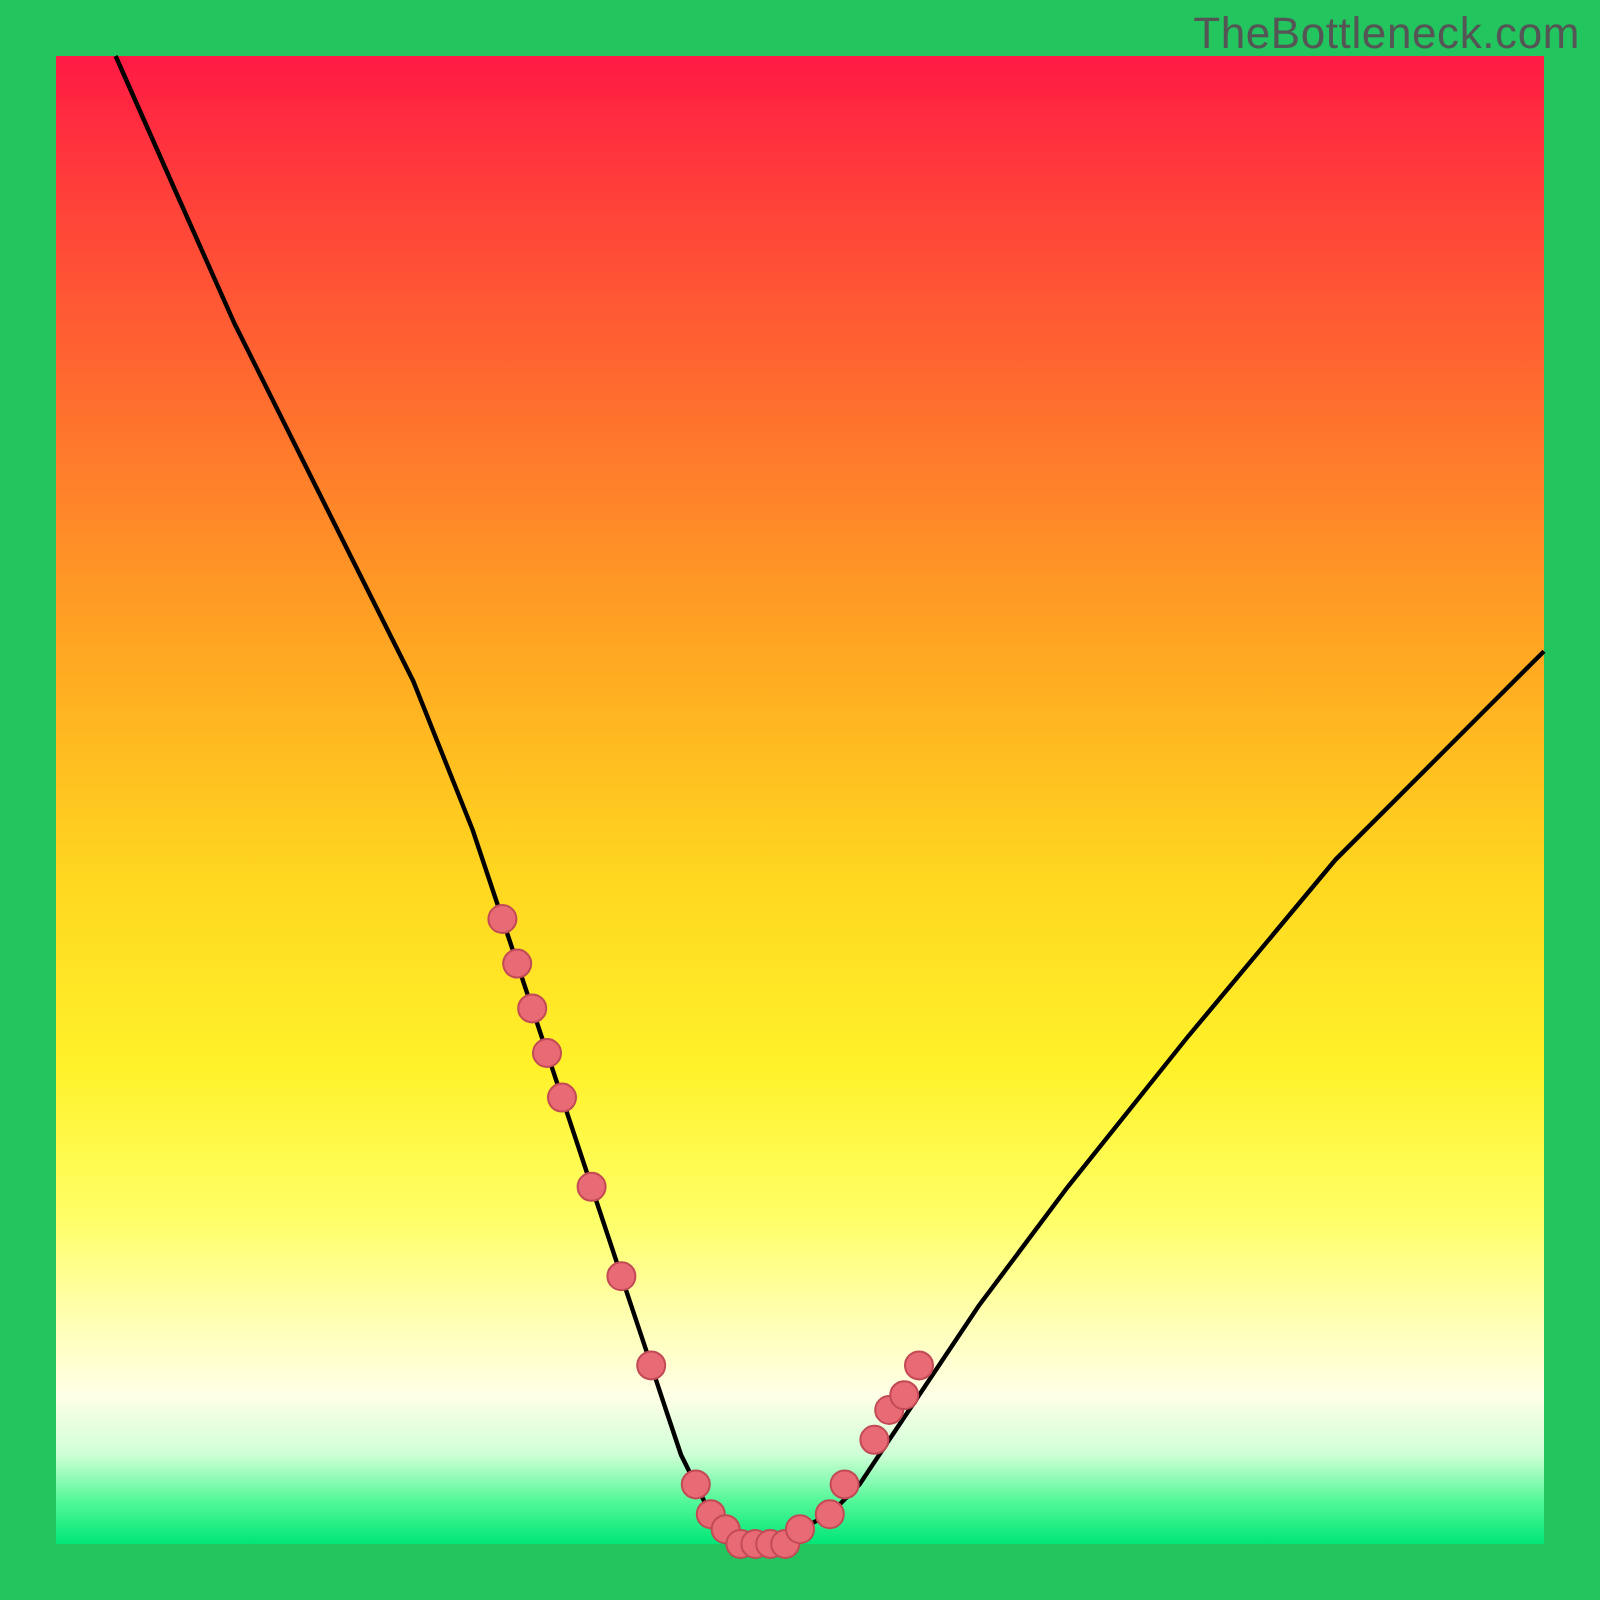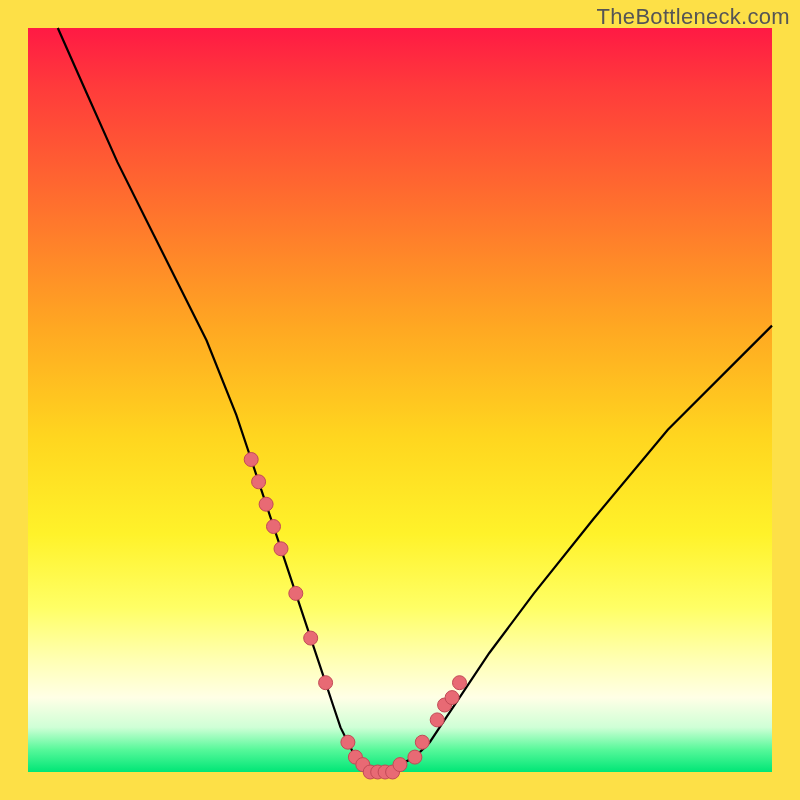--- a/index.html
+++ b/index.html
@@ -1,16 +1,16 @@
 <!DOCTYPE html>
 <html><head>
 <meta charset="utf-8">
 <style>
   html,body{margin:0;padding:0;width:800px;height:800px;overflow:hidden;background:#000;font-family:Arial,Helvetica,sans-serif}
-  #stage{position:relative;width:800px;height:800px;background:#fde047}
+  #stage{position:relative;width:800px;height:800px;background:#22c55e}
   #plot-area{position:absolute;left:28px;top:28px;width:744px;height:744px;
     background:linear-gradient(to bottom,
       #ff1a44 0%,
       #ff3b3b 8%,
       #ff6a2f 22%,
       #ffa722 40%,
       #ffd61f 55%,
       #fff22a 68%,
       #ffff66 78%,
       #ffffb4 85%,

